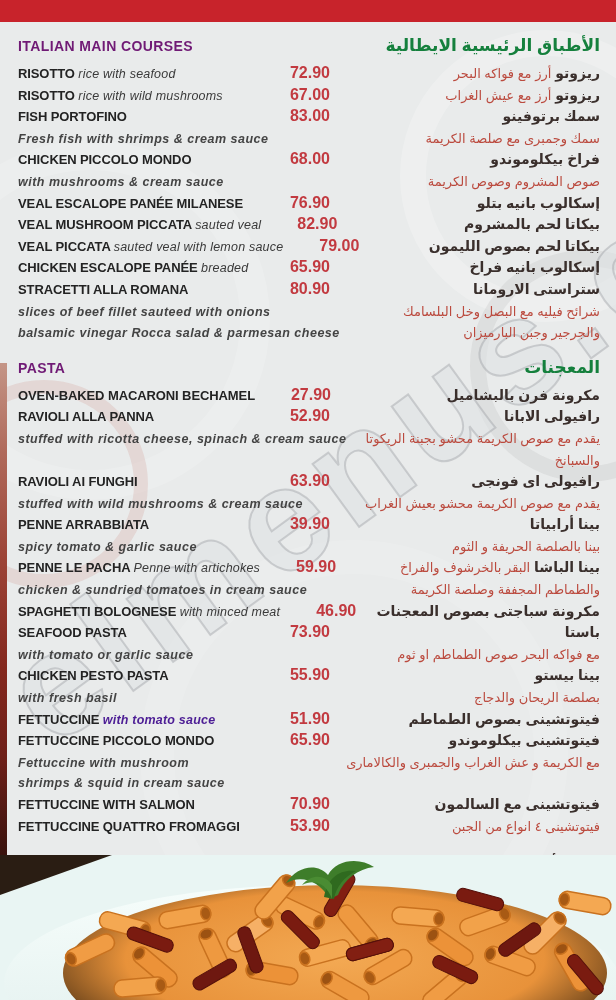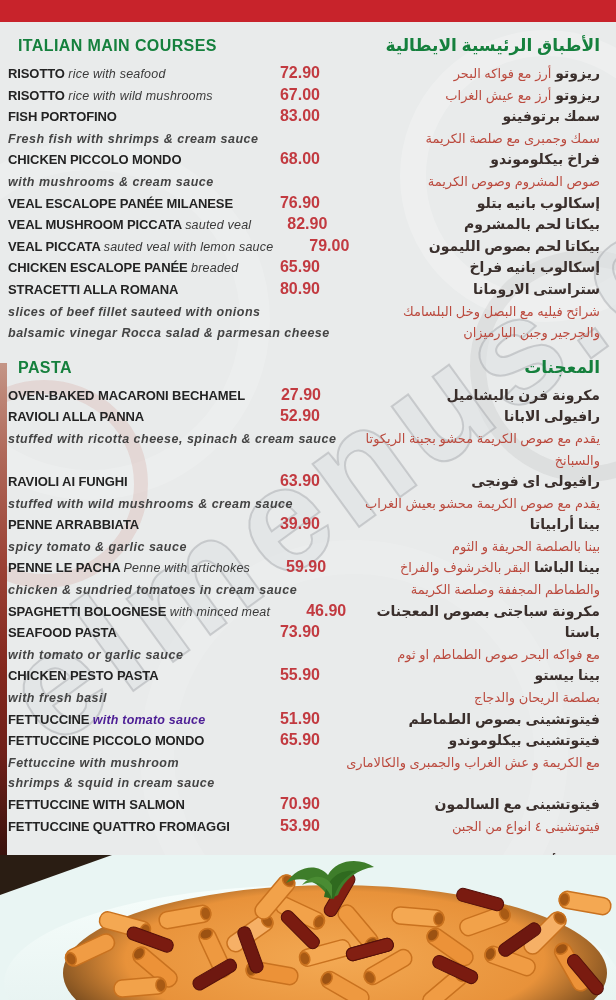--- a/index.html
+++ b/index.html
@@ -22,23 +22,23 @@
     color:rgba(222,225,227,.55);
     -webkit-text-stroke:2px rgba(152,156,160,.4);
     transform:rotate(-36deg);transform-origin:0 0;
   }
   
   .topbar{position:absolute;top:0;left:0;width:616px;height:22px;background:#c8232b;z-index:2;}
   
   .content{position:absolute;top:22px;left:0;width:616px;z-index:2;}
   .sec-header{display:flex;justify-content:space-between;align-items:baseline;
     padding:0 16px 0 18px;margin:13px 0 7px;}
-  .sec-title-en{font-size:16px;font-weight:bold;color:#15803d;letter-spacing:.4px;}
+  .sec-title-en{font-size:14px;font-weight:bold;color:#701a75;letter-spacing:.4px;}
   .sec-title-ar{font-size:17px;font-weight:bold;color:#15803d;direction:rtl;}
-  .row{display:flex;align-items:baseline;padding:0 16px 0 8px;line-height:20.6px;}
+  .row{display:flex;align-items:baseline;padding:0 16px 0 18px;line-height:20.6px;}
   .row .en{flex:0 0 236px;white-space:nowrap;overflow:visible;
     font-size:13px;font-weight:bold;color:#232323;letter-spacing:-.1px;}
   .row .en .note{font-weight:normal;font-style:italic;font-size:12.5px;color:#3a3a3a;letter-spacing:.2px;}
   .row .en .note.bold{font-weight:bold;color:#4c1d95;margin-top:24px;}
   .row.desc .en{flex:0 0 312px;font-weight:bold;font-style:italic;font-size:12.5px;color:#444;letter-spacing:.5px;}
   .row .price{flex:0 0 76px;text-align:right;font-size:16px;font-weight:bold;color:#c23a40;}
   .row.desc .price{flex:0 0 0px;}
   .row .ar{flex:1;text-align:right;direction:rtl;font-size:14px;color:#3a2f2c;font-weight:600;}
   .row .ar .ar-red{font-weight:normal;color:#bb4a3e;font-size:13px;}
   .gap-row{height:15px;}

